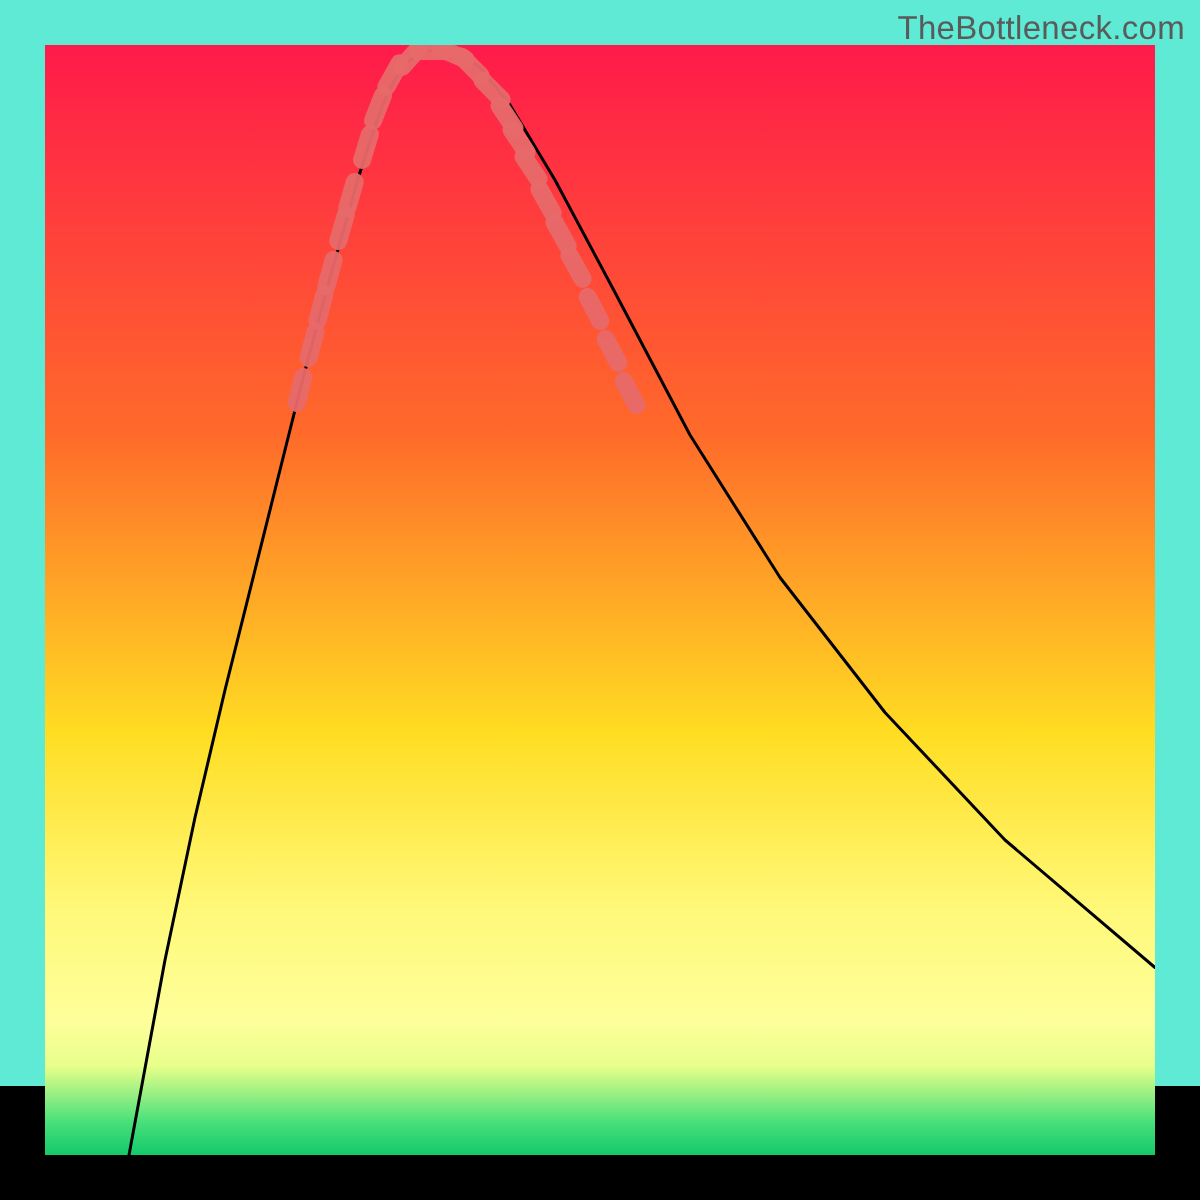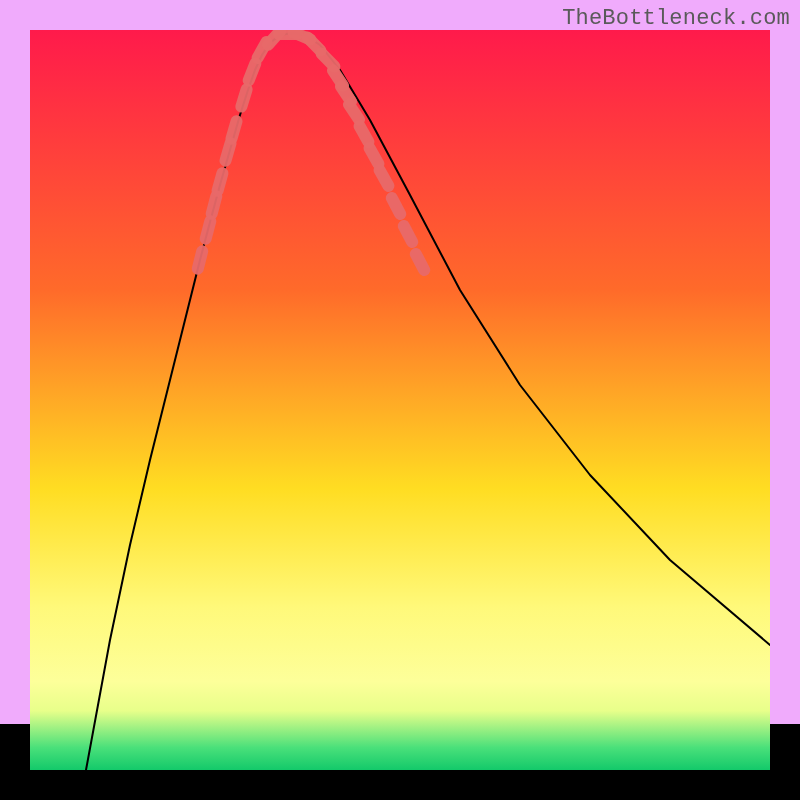--- a/index.html
+++ b/index.html
@@ -10,22 +10,21 @@
     background: #000;
     overflow: hidden;
     font-family: Arial, Helvetica, sans-serif;
   }
   .frame {
     position: absolute;
     left: 0;
     top: 0;
     width: 800px;
     height: 724px;
-    background: #f0abfc;
-    font-family: Liberation Mono, monospace;
+    background: #5eead4;
   }
   .plot {
     position: absolute;
     left: 30px;
     top: 30px;
     width: 740px;
     height: 740px;
     background: linear-gradient(
       to bottom,
       #ff1a4b 0%,

